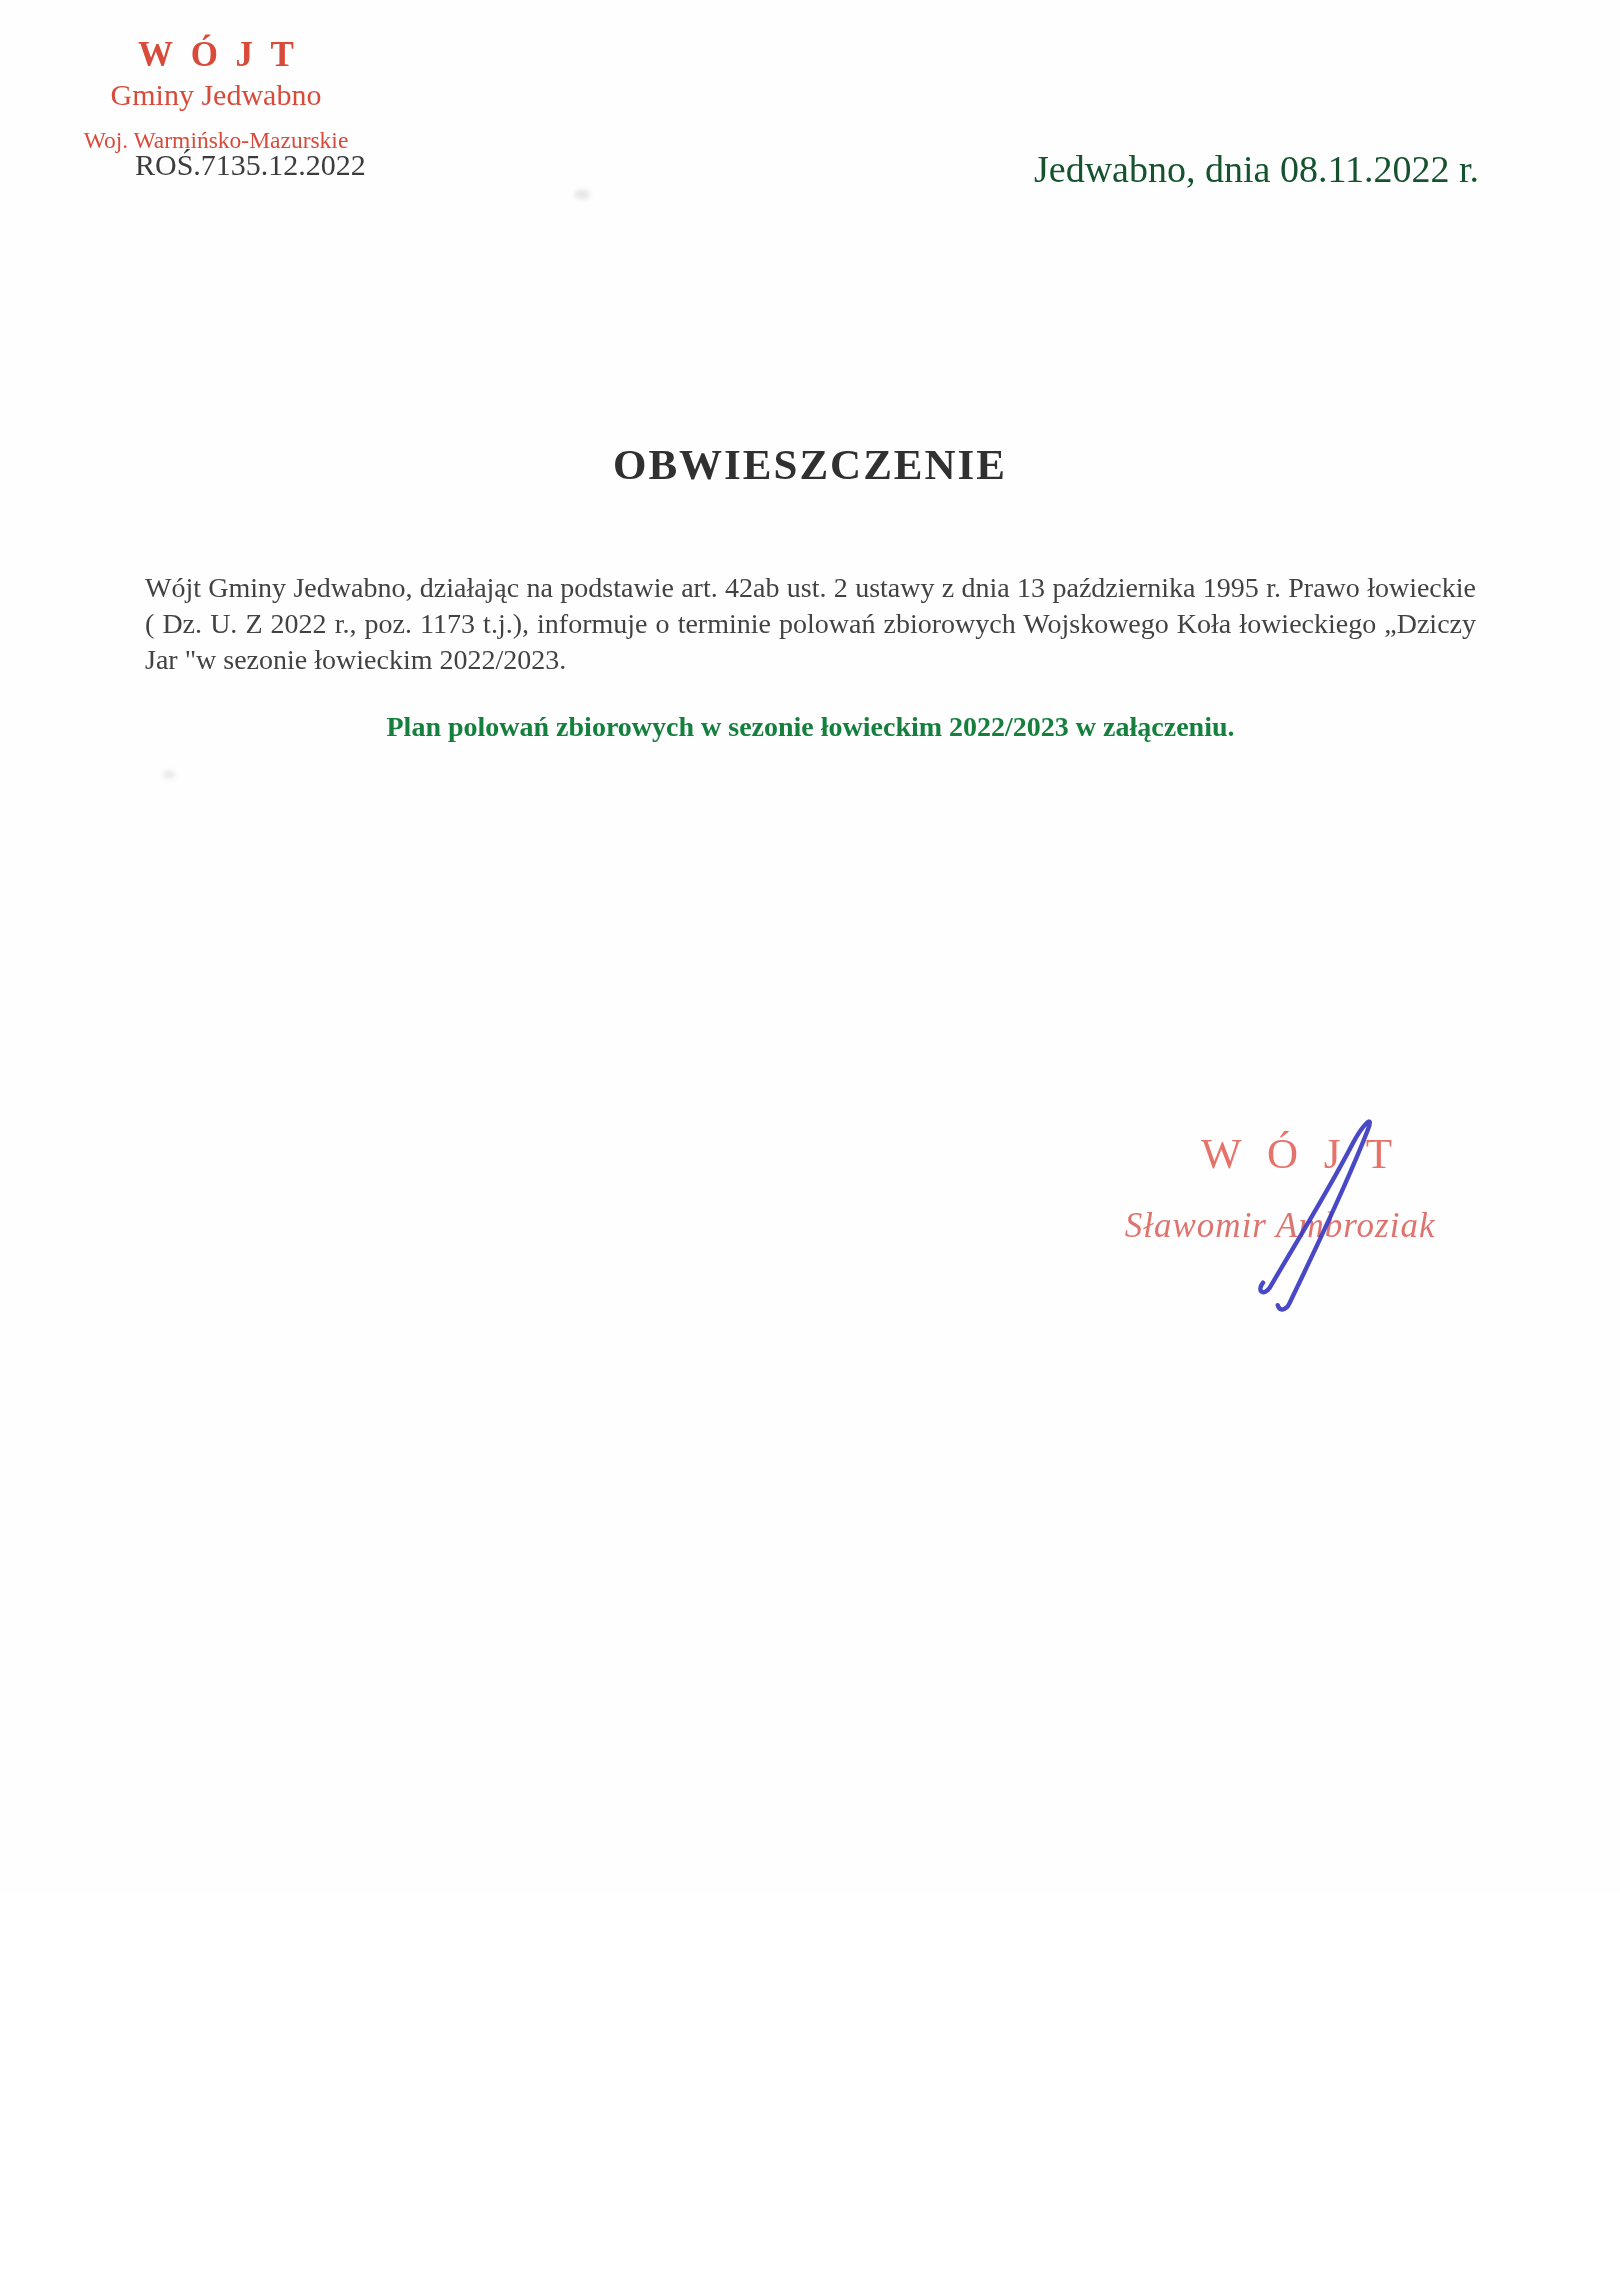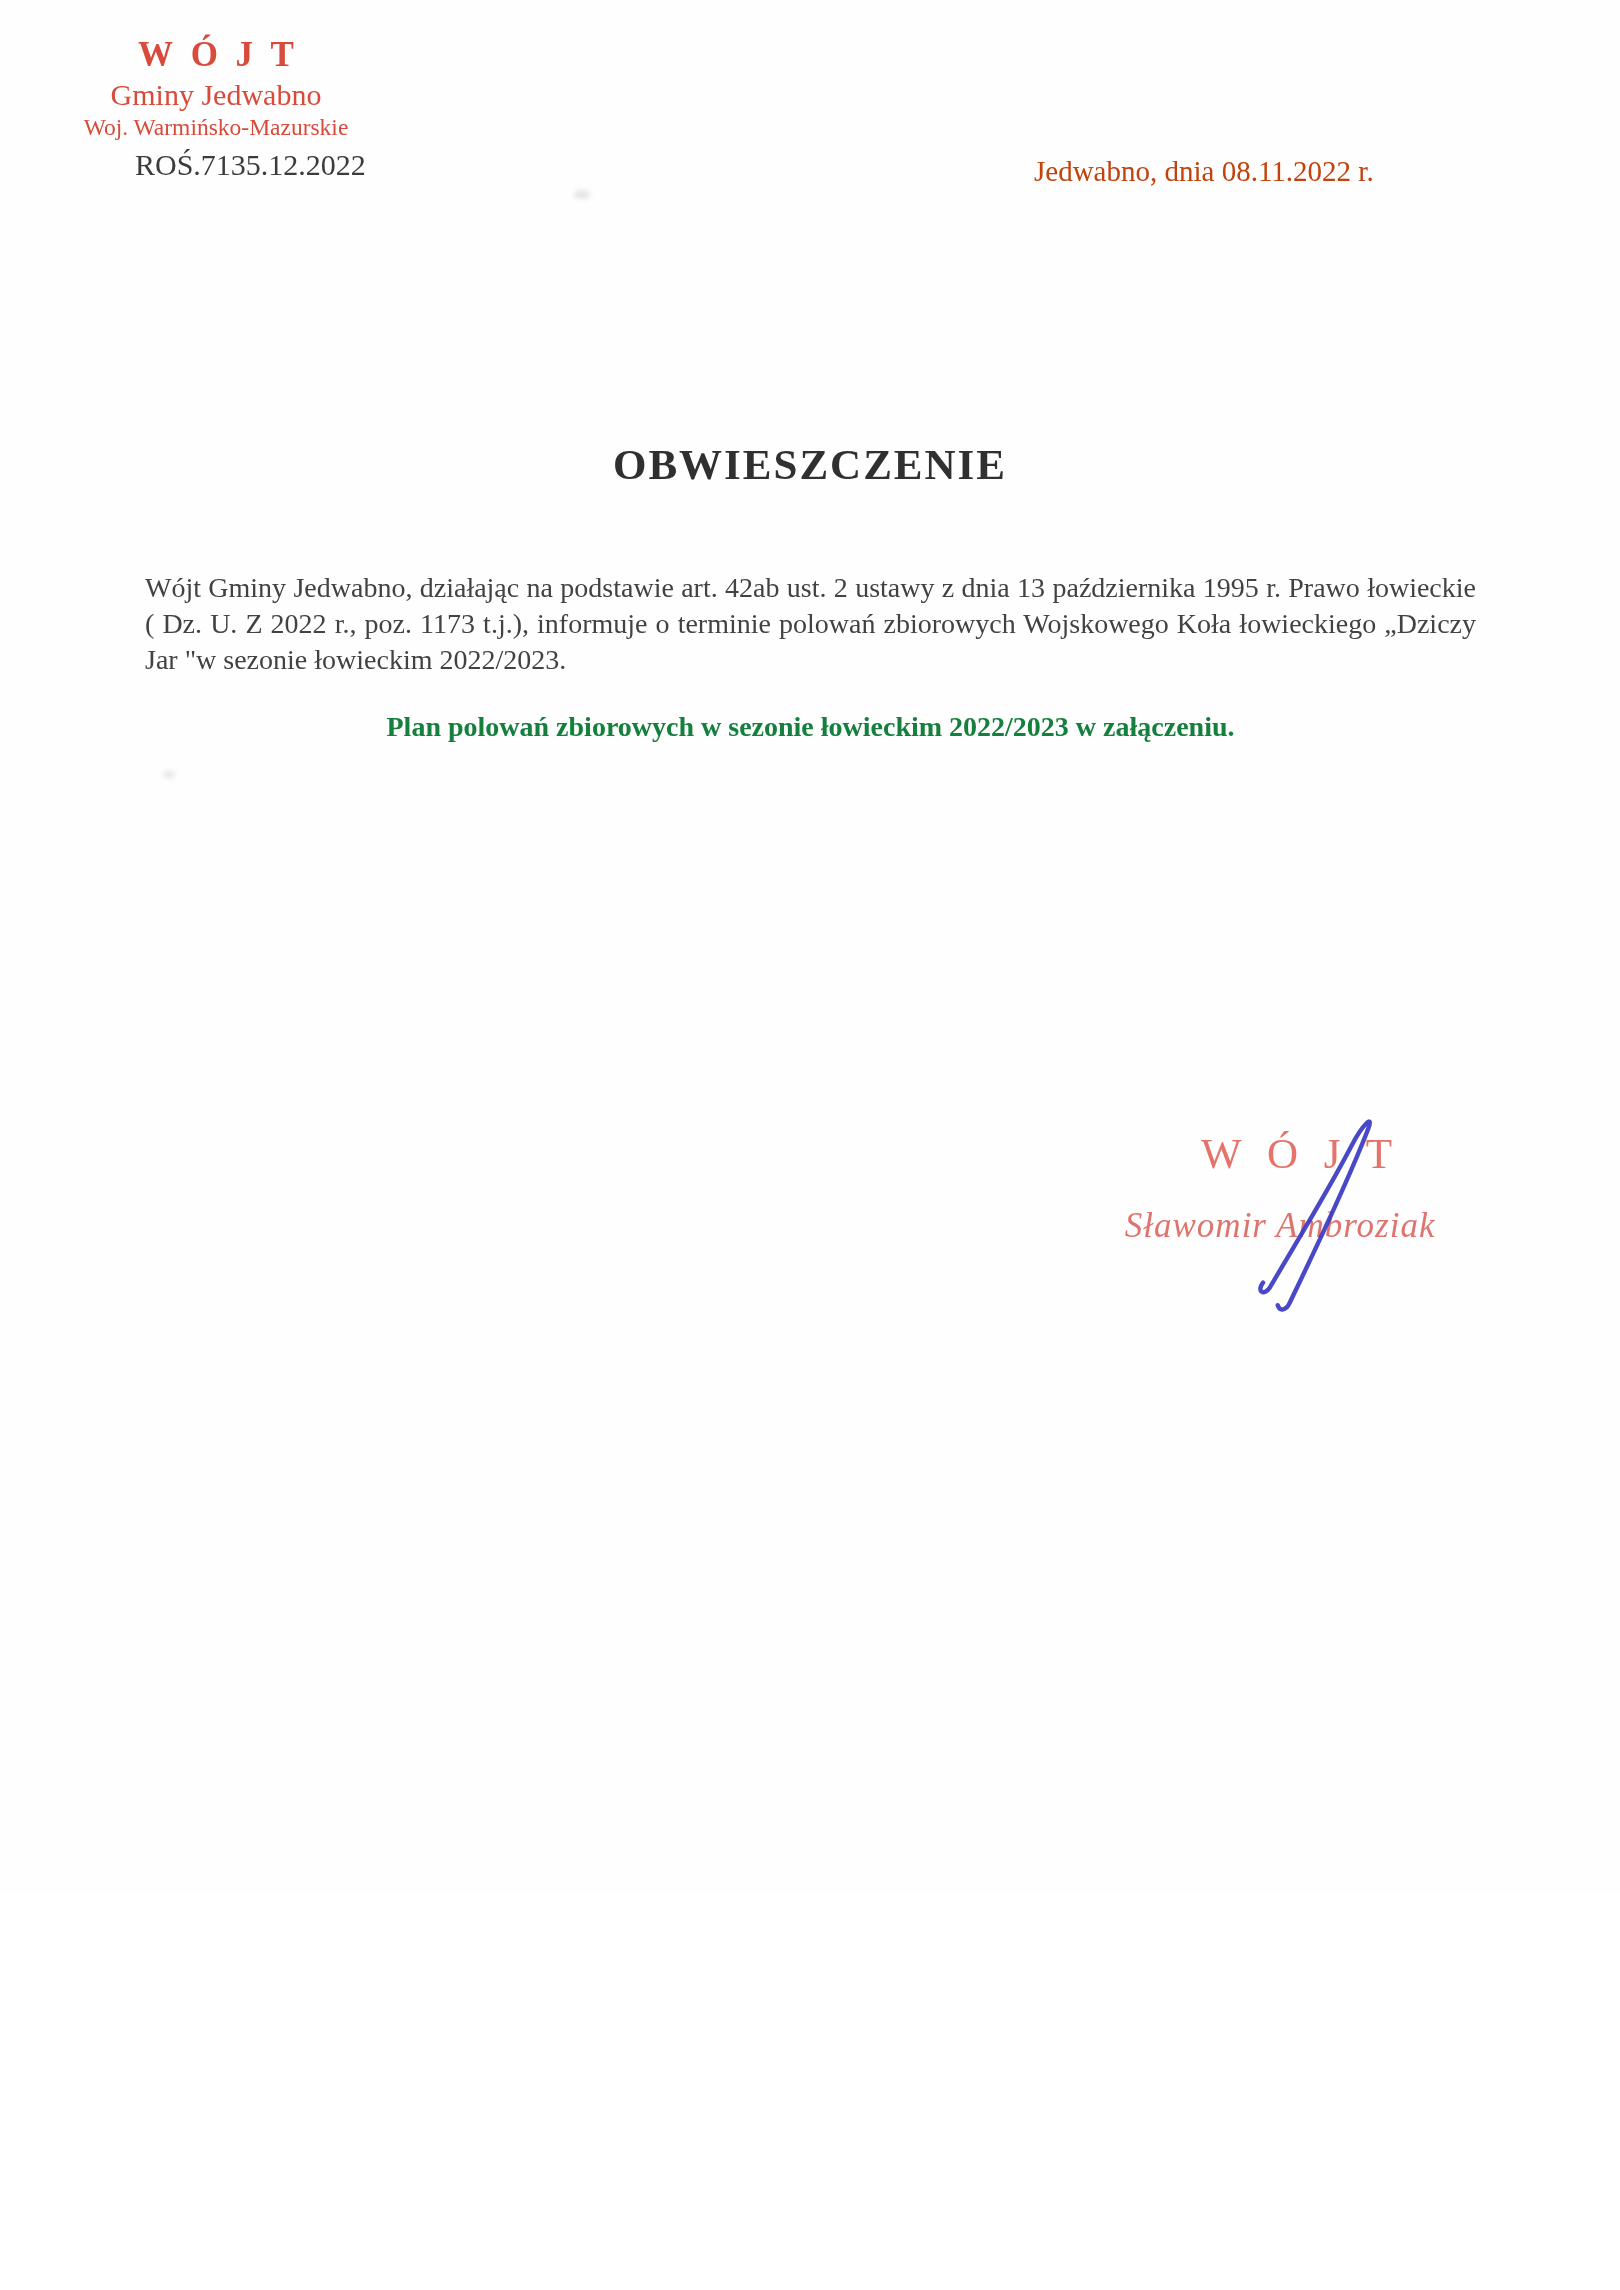--- a/index.html
+++ b/index.html
@@ -24,38 +24,38 @@
   }
   .stamp-line1{
     font-size:35px;
     font-weight:600;
     letter-spacing:17.6px;
     padding-left:17.6px; 
     margin-bottom:7.8px;
   }
   .stamp-line2{
     font-size:30px;
-    margin-bottom:6px;
+    margin-bottom:19px;
   }
   .stamp-line3{
     font-size:23.5px;
   }
 
   
   .ref-number{
     position:absolute;
     left:135px; top:148px;
     font-size:30px;
     color:#3c3c3c;
   }
   .date-line{
     position:absolute;
-    left:1034px; top:155px;
-    font-size:29px;
-    color:#c2410c;
+    left:1034px; top:147px;
+    font-size:38px;
+    color:#14532d;
   }
 
   
   .title-block{
     position:absolute;
     left:0; top:440px;
     width:100%;
     text-align:center;
     color:#303030;
   }

